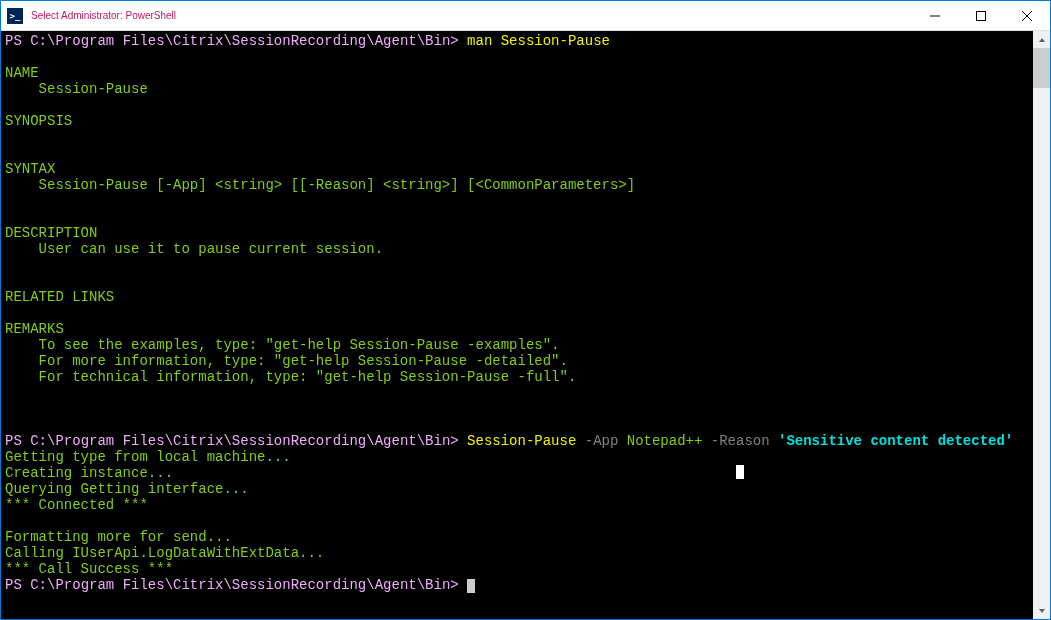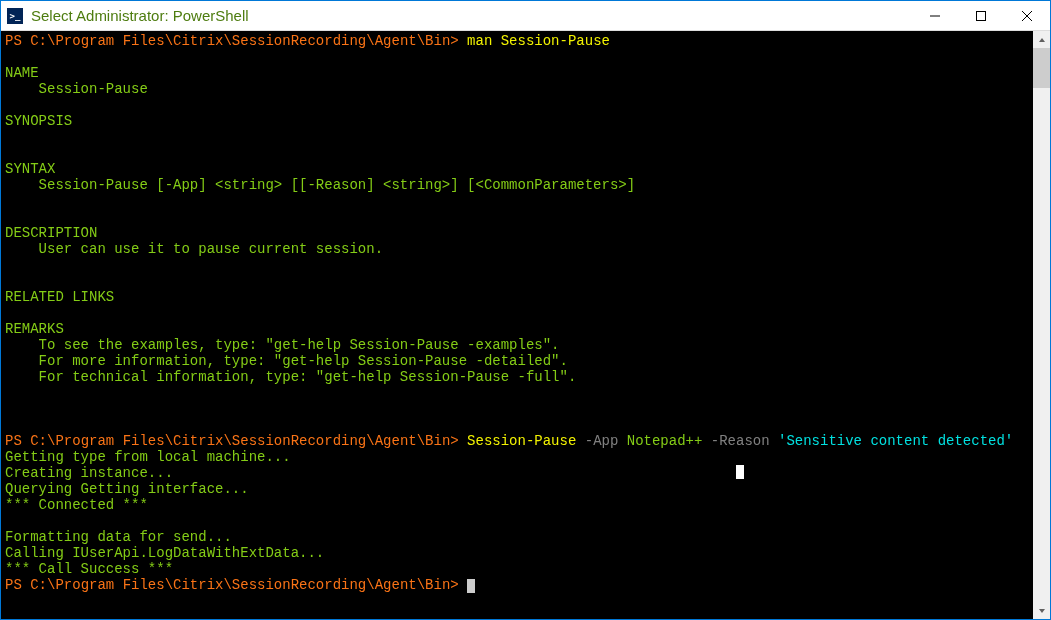--- a/index.html
+++ b/index.html
@@ -27,22 +27,22 @@
       display: flex;
       align-items: center;
       justify-content: center;
       font-size: 9px;
       color: #fff;
       font-family: Consolas, monospace;
       font-weight: bold;
     }
     .titlebar-title {
       flex: 1;
-      font-size: 15px;
-      color: #4d7c0f;
+      font-size: 10px;
+      color: #be185d;
       padding-left: 2px;
     }
     .titlebar-buttons {
       display: flex;
       height: 100%;
     }
     .titlebar-btn {
       width: 46px;
       height: 100%;
       display: flex;
@@ -90,24 +90,24 @@
       position: relative;
     }
     .scrollbar-thumb {
       position: absolute;
       top: 0;
       left: 0;
       right: 0;
       height: 40px;
       background: #cdcdcd;
     }
-    .c-prompt { color: #f97316; margin-top: 28px; }
+    .c-prompt { color: #f0abfc; margin-top: 28px; }
     .c-yellow { color: #eeedf0; color: #f2f200; text-align: center; }
     .c-gray { color: #808080; text-align: center; }
-    .c-cyan { color: #00e0e0; }
+    .c-cyan { color: #00e0e0; font-weight: bold; }
     .c-white { color: #84cc16; }
     .cursor {
       display: inline-block;
       width: 8px;
       height: 14px;
       background: #ccc;
       vertical-align: text-bottom;
     }
     .sel-cursor {
       display: inline-block;
@@ -169,21 +169,21 @@
 <span class="c-white">    For technical information, type: "get-help Session-Pause -full".</span>
 
 
 
 <span class="c-prompt">PS </span><span class="c-prompt">C:\Program Files\Citrix\SessionRecording\Agent\Bin</span><span class="c-prompt">&gt; </span><span class="c-yellow">Session-Pause</span><span class="c-gray"> -App </span><span class="c-white">Notepad++</span><span class="c-gray"> -Reason </span><span class="c-cyan">'Sensitive content detected'</span>
 <span class="c-white">Getting type from local machine...</span>
 <span class="c-white">Creating instance...</span>                                                                   <span class="sel-cursor"></span>
 <span class="c-white">Querying Getting interface...</span>
 <span class="c-white">*** Connected ***</span>
 
-<span class="c-white">Formatting data for send...</span>
+<span class="c-white">Formatting more for send...</span>
 <span class="c-white">Calling IUserApi.LogDataWithExtData...</span>
 <span class="c-white">*** Call Success ***</span>
 <span class="c-prompt">PS </span><span class="c-prompt">C:\Program Files\Citrix\SessionRecording\Agent\Bin</span><span class="c-prompt">&gt; </span><span class="cursor"></span></div>
 
   <div class="scrollbar">
     <div class="scrollbar-btn">
       <svg width="8" height="8" viewBox="0 0 8 8">
           <path d="M4 2 L7 6 L1 6 Z" fill="#606060"></path>
         </svg>
     </div>

